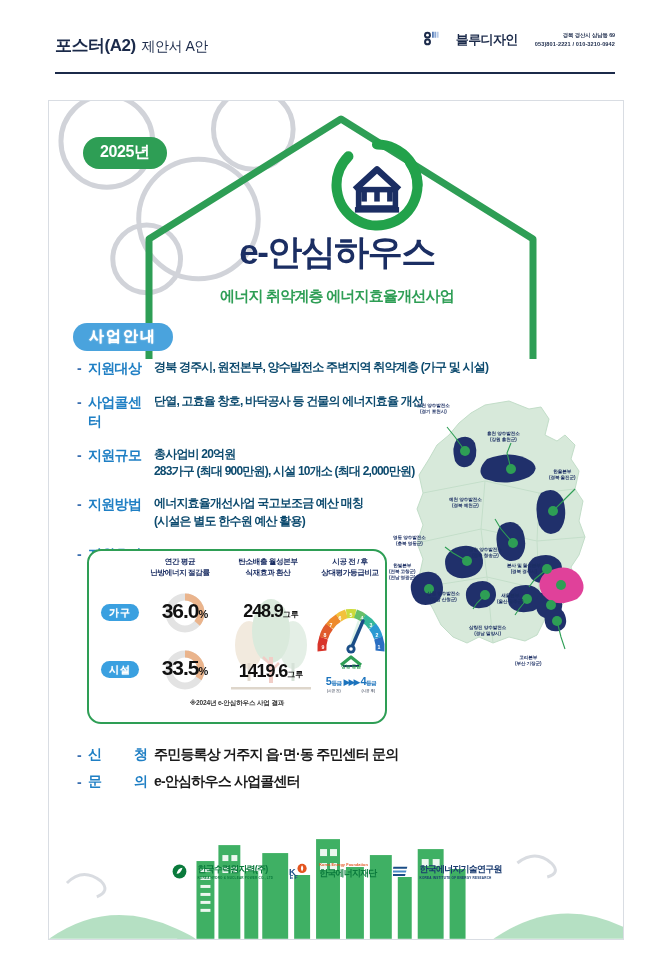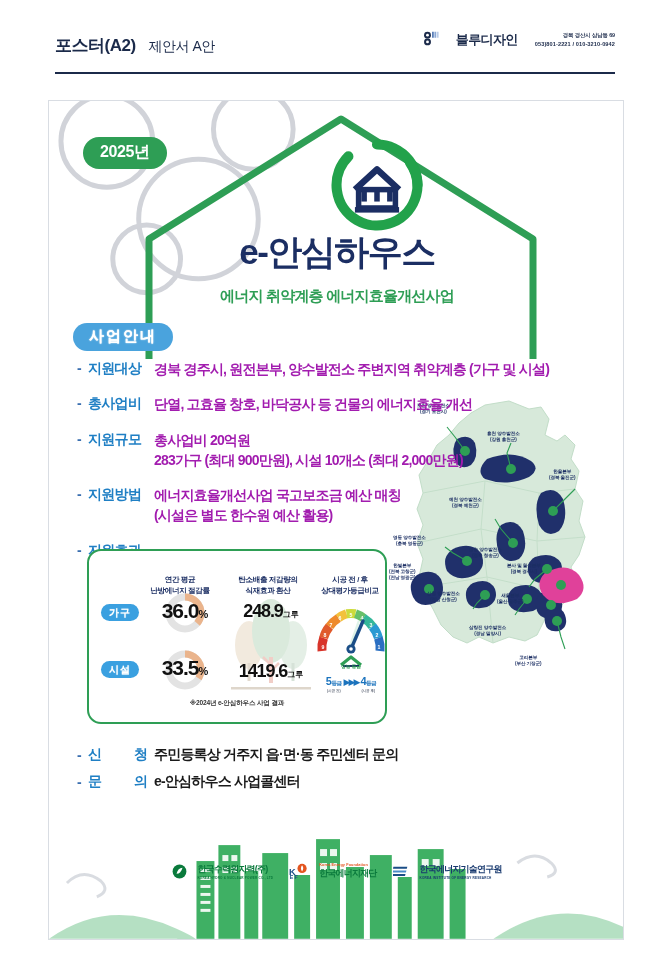--- a/index.html
+++ b/index.html
@@ -14,21 +14,21 @@
 
   
   .doc-header {
     position: absolute; left: 55px; top: 30px; width: 560px; height: 42px;
   }
   .doc-title {
     position: absolute; left: 0; top: 4px;
     font-size: 17px; color: #1b2a4a; font-weight: bold; letter-spacing: -0.5px;
     white-space: nowrap;
   }
-  .doc-title .sub { font-size: 14px; font-weight: normal; margin-left: 13px; }
+  .doc-title .sub { font-size: 14px; font-weight: normal; margin-left: 6px; }
   .brand { position: absolute; right: 0; top: 0; display: flex; align-items: flex-start; gap: 15px; }
   .brand-mark { width: 18px; height: 15px; margin-top: 1px; }
   .brand-name { font-size: 13px; font-weight: bold; color: #1b2a4a; letter-spacing: -0.6px; white-space: nowrap; margin-top: 1px;}
   .brand-lines { margin-left: 2px; margin-top: 2px; text-align: right; }
   .brand-addr { font-size: 5.4px; font-weight: bold; color: #1b2a4a; letter-spacing: -0.1px; white-space: nowrap; }
   .brand-tel  { font-size: 5.6px; font-weight: bold; color: #1b2a4a; letter-spacing: 0.1px; white-space: nowrap; margin-top: 2px;}
   .header-rule {
     position: absolute; left: 55px; top: 72px; width: 560px; height: 2px; background: #1b2a4a;
   }
 
@@ -70,36 +70,36 @@
   }
 
   
   .info-list { position: absolute; left: 28px; top: 258px; width: 530px; }
   .info-row { display: flex; align-items: flex-start; margin-bottom: 15px; }
   .info-dash { color: #3a6fb0; font-size: 14px; font-weight: bold; width: 11px; flex: none; line-height: 1.35; }
   .info-key {
     color: #1f7fc4; font-size: 14px; font-weight: bold; letter-spacing: -0.7px;
     width: 66px; flex: none; line-height: 1.35;
   }
-  .info-val { color: #a21caf; font-size: 14px; font-weight: bold; letter-spacing: -0.8px; line-height: 1.45; }
+  .info-val { color: #0c4a6e; font-size: 12px; font-weight: bold; letter-spacing: -0.8px; line-height: 1.45; }
   .info-val .l2 { display: block; }
 
   
   .map-wrap { position: absolute; right: 4px; top: 296px; width: 230px; height: 300px; }
   .map-label {
     position: absolute; font-size: 4.6px; font-weight: bold; color: #1b2e63;
     text-align: center; line-height: 1.35; white-space: nowrap; letter-spacing: -0.1px;
   }
 
   
   .stats {
     position: absolute; left: 38px; top: 448px; width: 300px; height: 175px;
     background: #fff; border: 2px solid #2e9e55; border-radius: 14px;
   }
-  .stats-head { position: absolute; top: 23px; width: 100%; height: 30px; }
+  .stats-head { position: absolute; top: 5px; width: 100%; height: 30px; }
   .sh {
     position: absolute; text-align: center; font-size: 7.6px; font-weight: bold;
     color: #1b2e63; line-height: 1.45; letter-spacing: -0.4px;
   }
   .sh1 { left: 48px; width: 86px; }
   .sh2 { left: 136px; width: 86px; }
   .sh3 { left: 222px; width: 78px; }
 
   .pill {
     position: absolute; left: 12px; width: 38px; height: 17px;
@@ -345,21 +345,21 @@
     <div class="info-list">
       <div class="info-row">
         <span class="info-dash">-</span>
         <span class="info-key">지원대상</span>
         <span class="info-val">
           <span>경북 경주시, 원전본부, 양수발전소 주변지역 취약계층 (가구 및 시설)</span>
         </span>
       </div>
       <div class="info-row">
         <span class="info-dash">-</span>
-        <span class="info-key">총사업비</span>
+        <span class="info-key">사업콜센터</span>
         <span class="info-val">
           <span>단열, 고효율 창호, 바닥공사 등 건물의 에너지효율 개선</span>
         </span>
       </div>
       <div class="info-row">
         <span class="info-dash">-</span>
         <span class="info-key">지원규모</span>
         <span class="info-val">
           <span>총사업비 20억원</span>
           <span class="l2">283가구 (최대 900만원), 시설 10개소 (최대 2,000만원)</span>
@@ -379,21 +379,21 @@
       </div>
     </div>
 
     <div class="stats">
       <div class="stats-head">
         <div class="sh sh1">
           <span>연간 평균</span><br>
           <span>난방에너지 절감률</span>
         </div>
         <div class="sh sh2">
-          <span>탄소배출 저감량의</span><br>
+          <span>탄소배출 월성본부</span><br>
           <span>식재효과 환산</span>
         </div>
         <div class="sh sh3">
           <span>시공 전 / 후</span><br>
           <span>상대평가등급비교</span>
         </div>
       </div>
 
       <div class="pill pill-a">가구</div>
       <div class="pill pill-b">시설</div>

